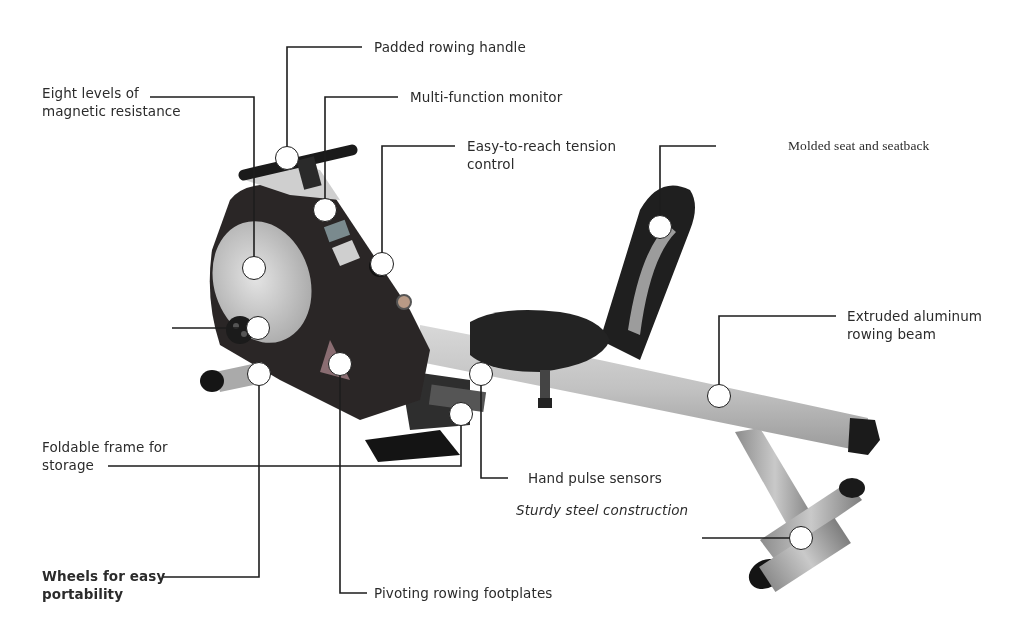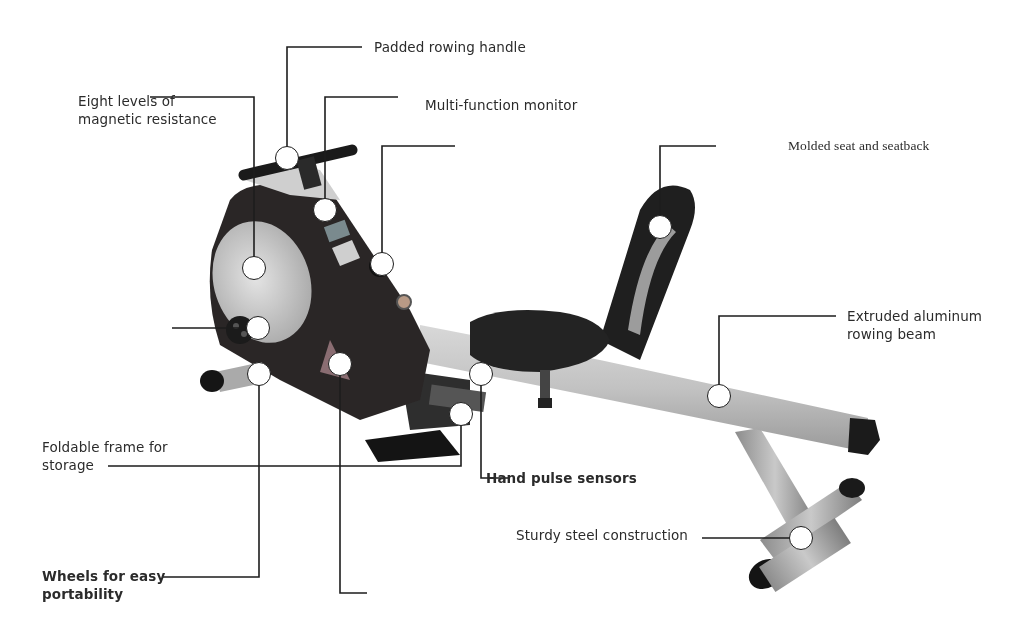--- a/index.html
+++ b/index.html
@@ -122,26 +122,29 @@
   <div class="hotspot" style="left:660px; top:227px;"></div>
   <div class="hotspot" style="left:258px; top:328px;"></div>
   <div class="hotspot" style="left:719px; top:396px;"></div>
   <div class="hotspot" style="left:461px; top:414px;"></div>
   <div class="hotspot" style="left:481px; top:374px;"></div>
   <div class="hotspot" style="left:801px; top:538px;"></div>
   <div class="hotspot" style="left:259px; top:374px;"></div>
   <div class="hotspot" style="left:340px; top:364px;"></div>
 
   <div class="label" style="left:374px; top:38px;">Padded rowing handle</div>
-  <div class="label" style="left:410px; top:96px;margin-left:15px;">Multi-function monitor</div>
-  <div class="label" style="left:42px;  top:92px;margin-left:36px;">Eight levels of
+  <div class="label" style="left:410px; top:88px;">Multi-function monitor</div>
+  <div class="label" style="left:42px;  top:84px;">Eight levels of
 magnetic resistance</div>
+  <div class="label" style="left:467px; top:137px;">Easy-to-reach tension
+control</div>
   <div class="label" style="left:788px; top:137px;font-family:Liberation Serif, serif;">Molded seat and seatback</div>
   <div class="label" style="left:847px; top:307px;">Extruded aluminum
 rowing beam</div>
   <div class="label" style="left:42px;  top:438px;">Foldable frame for
 storage</div>
-  <div class="label" style="left:486px; top:469px;font-weight:bold;">Hand pulse sensors</div>
-  <div class="label" style="left:516px; top:526px;">Sturdy steel construction</div>
+  <div class="label" style="left:528px; top:469px;">Hand pulse sensors</div>
+  <div class="label" style="left:516px; top:501px;font-style:italic;">Sturdy steel construction</div>
   <div class="label" style="left:42px;  top:567px;font-weight:bold;">Wheels for easy
 portability</div>
+  <div class="label" style="left:374px; top:584px;">Pivoting rowing footplates</div>
 
 </div>
 
 </body></html>

